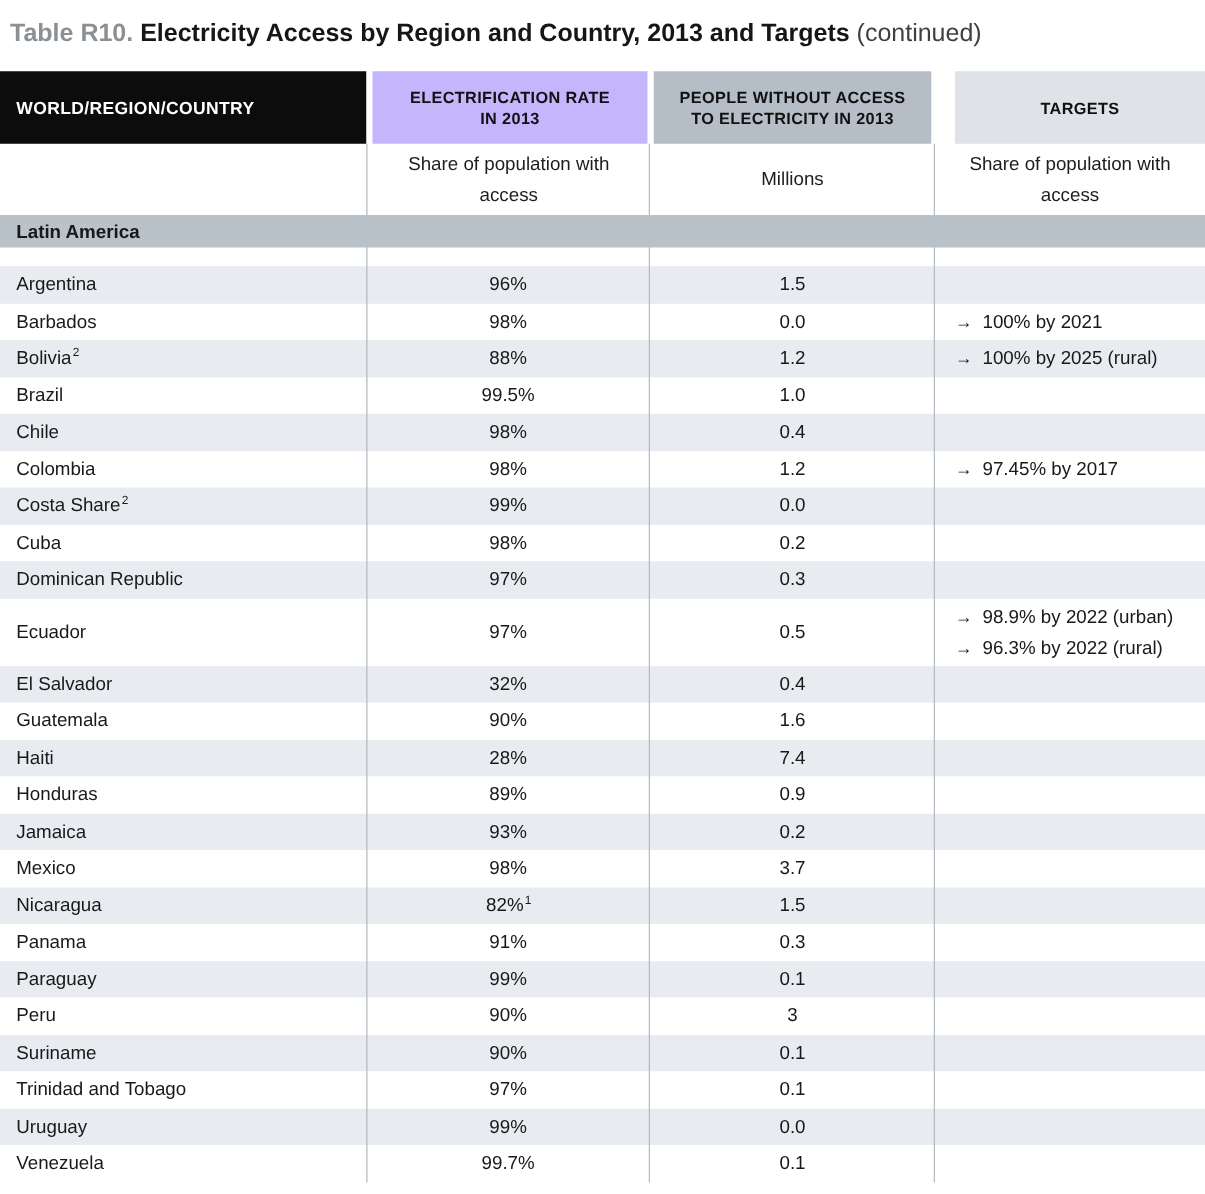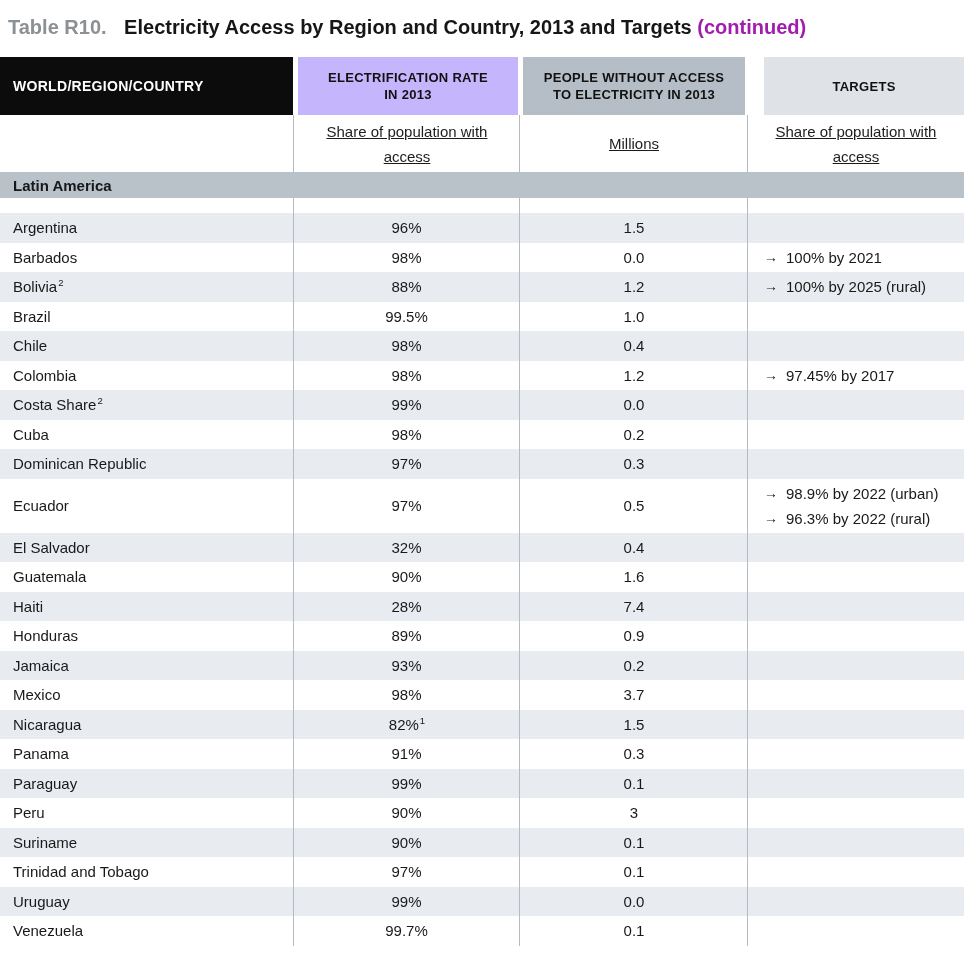--- a/index.html
+++ b/index.html
@@ -14,22 +14,22 @@
 
   
   .title-block {
     padding:14px 0 0 8px;
     height:57px;
     font-size:20px;
     line-height:26px;
     white-space:nowrap;
   }
   .title-prefix { color:#8b9094; font-weight:bold; }
-  .title-main   { color:#161616; font-weight:bold;margin-left:12px; }
-  .title-suffix { color:#a21caf; font-weight:bold; }
+  .title-main   { color:#161616; font-weight:bold; }
+  .title-suffix { color:#404040; font-weight:normal; }
 
   
   .header-row { display:flex; height:58px; }
   .h-cell {
     display:flex; align-items:center; justify-content:center;
     text-align:center; font-weight:bold; font-size:13px;
     letter-spacing:0.3px; line-height:17px; color:#111;
   }
   .h1 {
     width:293px; background:#0c0c0c; color:#ffffff;
@@ -44,21 +44,21 @@
 
   
   .table-body { position:relative; }
   .vline {
     position:absolute; top:0; bottom:0; width:1px;
     background:#b4bbc2; z-index:1;
   }
   .vl1 { left:293px; } .vl2 { left:519px; } .vl3 { left:747px; }
 
   
-  .subheader-row { display:flex; height:57px;text-decoration:underline; }
+  .subheader-row { display:flex; height:57px; }
   .s-cell {
     display:flex; align-items:center; justify-content:center;
     text-align:center; font-size:15px; line-height:25px; color:#1d1d1d;
   }
   .s1 { width:294px; }
   .s2 { width:226px; } .s3 { width:228px; } .s4 { flex:1; }
   .s2 span, .s4 span { max-width:170px; }
 
   
   .section-bar {

